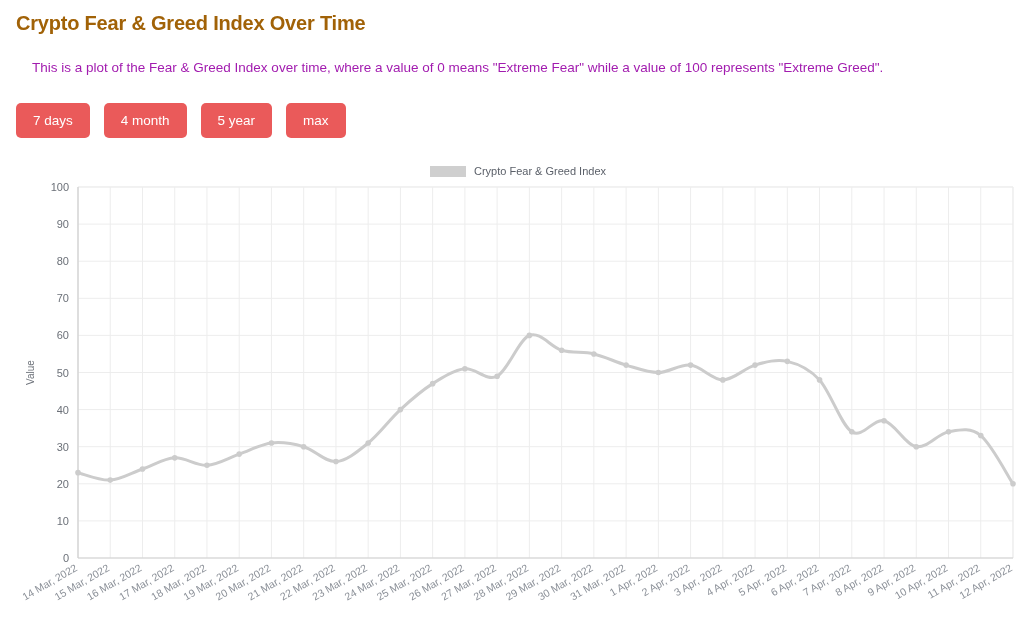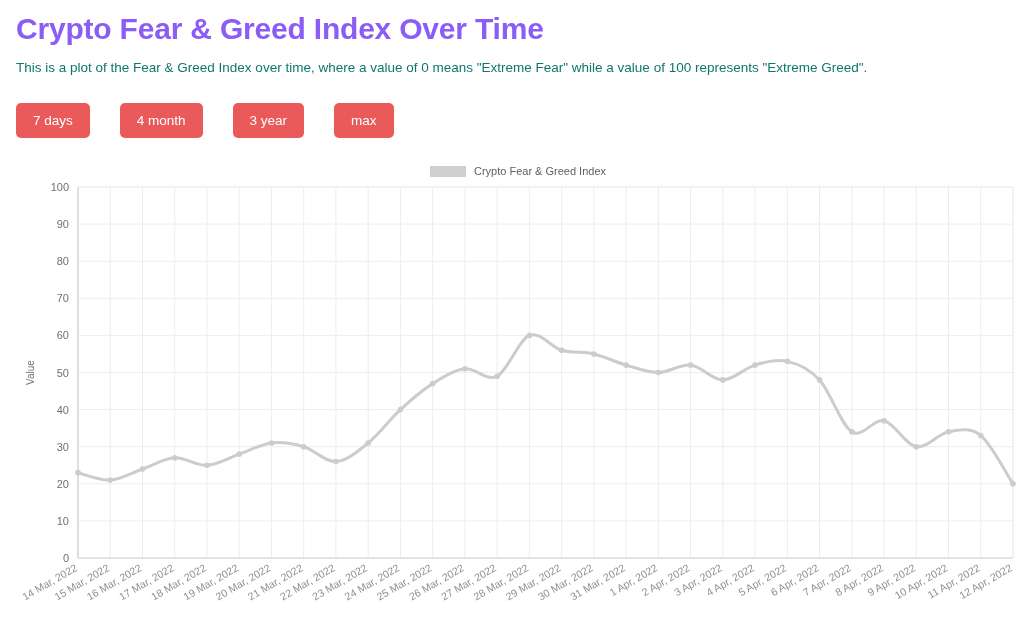--- a/index.html
+++ b/index.html
@@ -18,41 +18,41 @@
     position: relative;
     width: 1036px;
     height: 624px;
     box-sizing: border-box;
     padding: 0;
   }
   .page-title {
     position: absolute;
     left: 16px;
     top: 12px;
-    font-size: 30px;
+    font-size: 20px;
     font-weight: bold;
     letter-spacing: -0.2px;
-    color: #8b5cf6;
+    color: #a16207;
     margin: 0;
   }
   .page-desc {
     position: absolute;
-    left: 16px;
+    left: 32px;
     top: 60px;
     font-size: 13.5px;
-    color: #0f766e;
+    color: #a21caf;
     margin: 0;
     white-space: nowrap;
   }
   .range-buttons {
     position: absolute;
     left: 16px;
     top: 103px;
     display: flex;
-    gap: 30px;
+    gap: 14px;
   }
   .range-btn {
     background: #ea5a5a;
     color: #ffffff;
     border: none;
     border-radius: 5px;
     font-family: "Liberation Sans", sans-serif;
     font-size: 13.5px;
     padding: 9px 17px;
     cursor: pointer;
@@ -113,21 +113,21 @@
 
 <div class="page">
 
   <h1 class="page-title">Crypto Fear &amp; Greed Index Over Time</h1>
 
   <p class="page-desc">This is a plot of the Fear &amp; Greed Index over time, where a value of 0 means "Extreme Fear" while a value of 100 represents "Extreme Greed".</p>
 
   <div class="range-buttons">
     <button class="range-btn">7 days</button>
     <button class="range-btn">4 month</button>
-    <button class="range-btn">3 year</button>
+    <button class="range-btn">5 year</button>
     <button class="range-btn">max</button>
   </div>
 
   <div class="chart-wrap">
     <div class="legend">
       <span class="legend-swatch"></span>
       <span class="legend-label">Crypto Fear &amp; Greed Index</span>
     </div>
     <svg class="chart" id="chart-svg" width="1036" height="464">
         <g>

